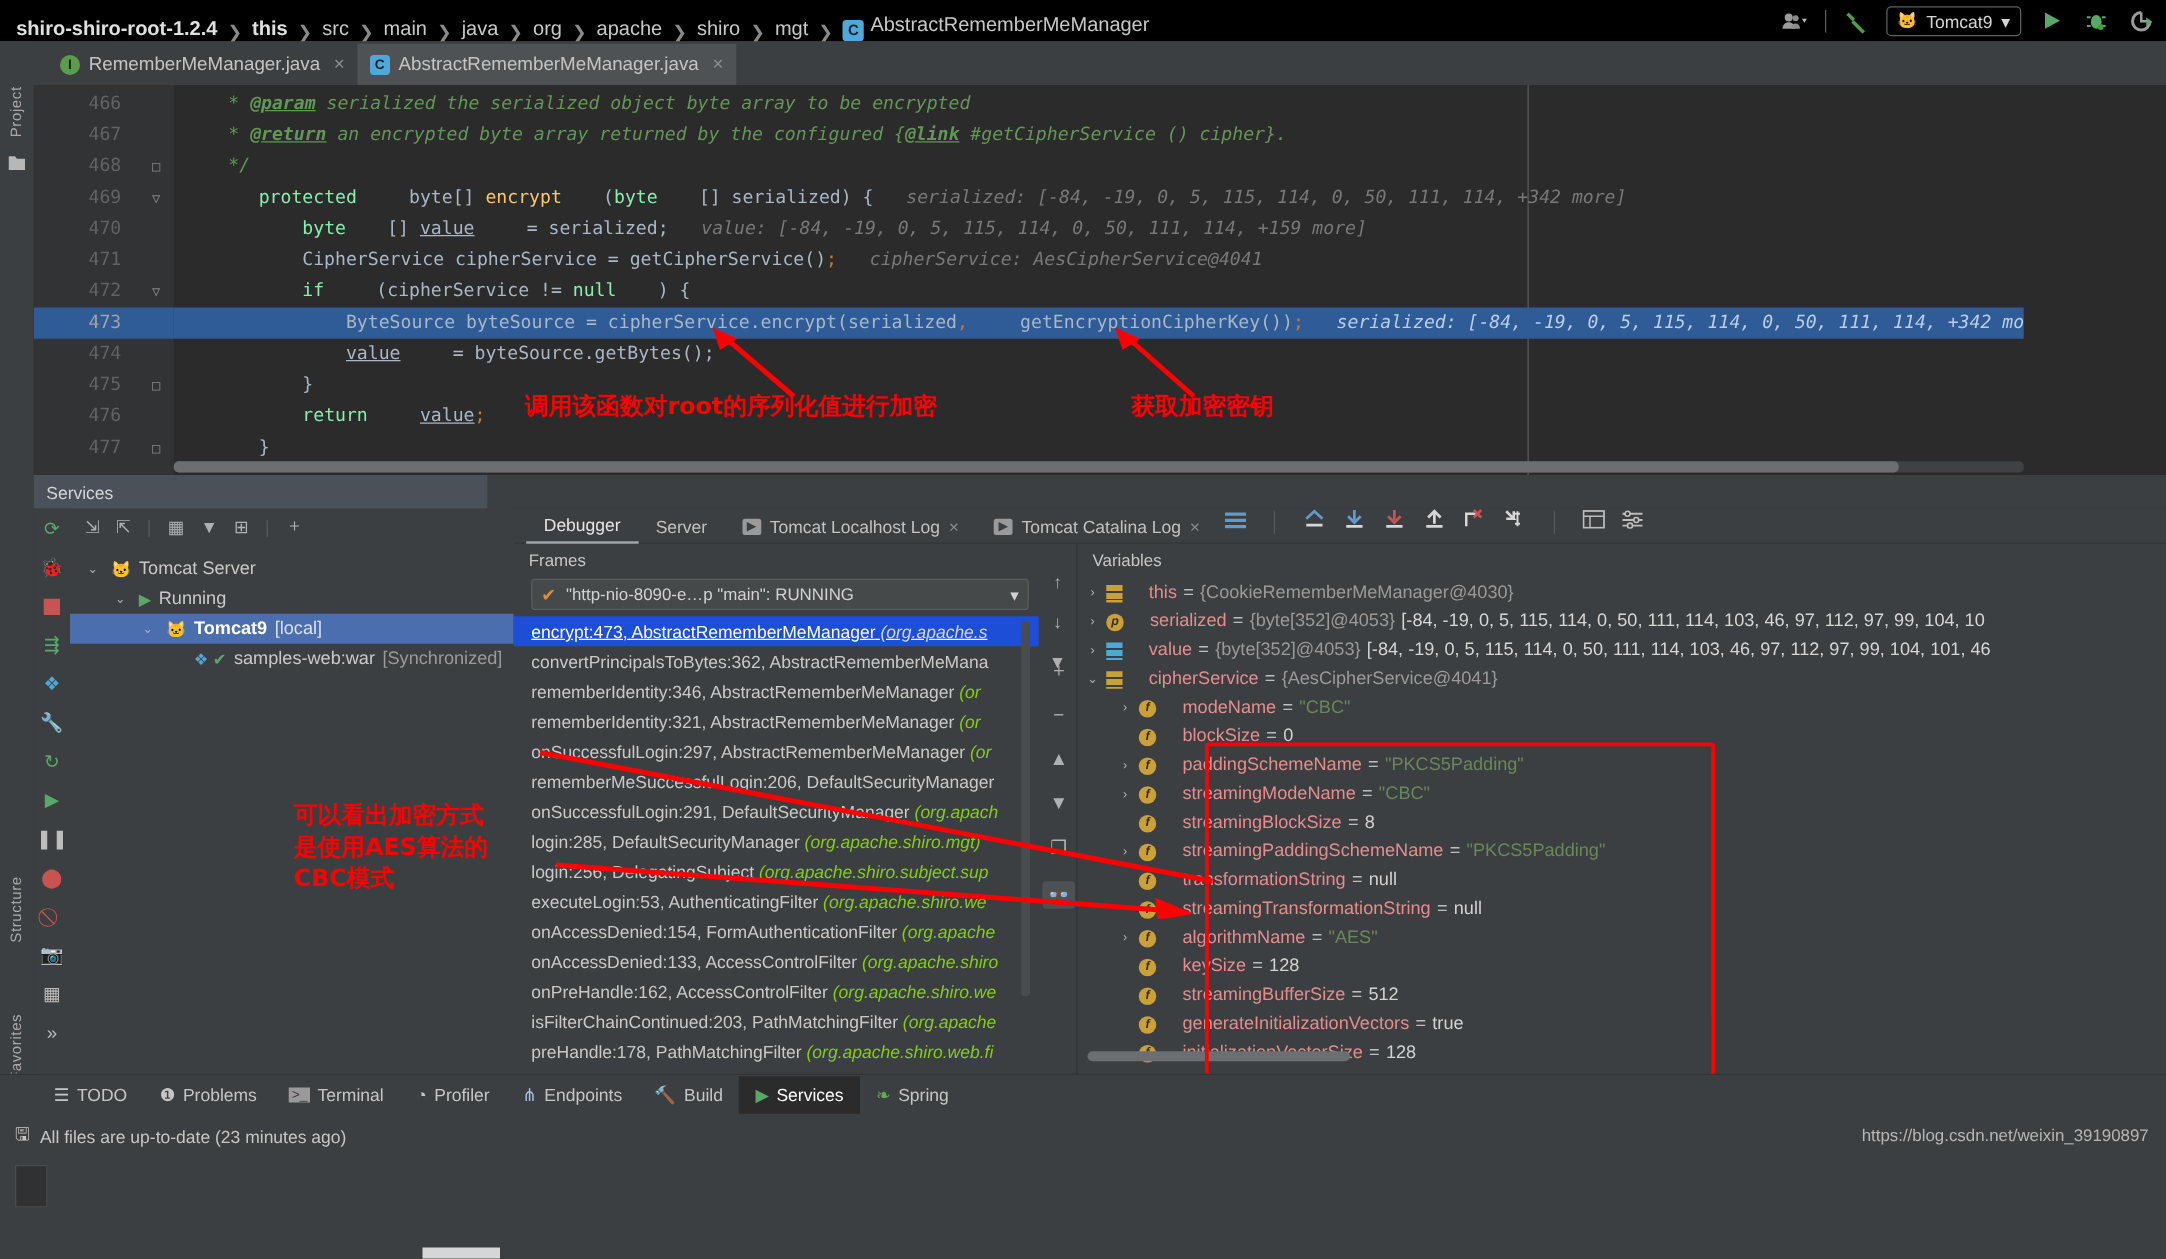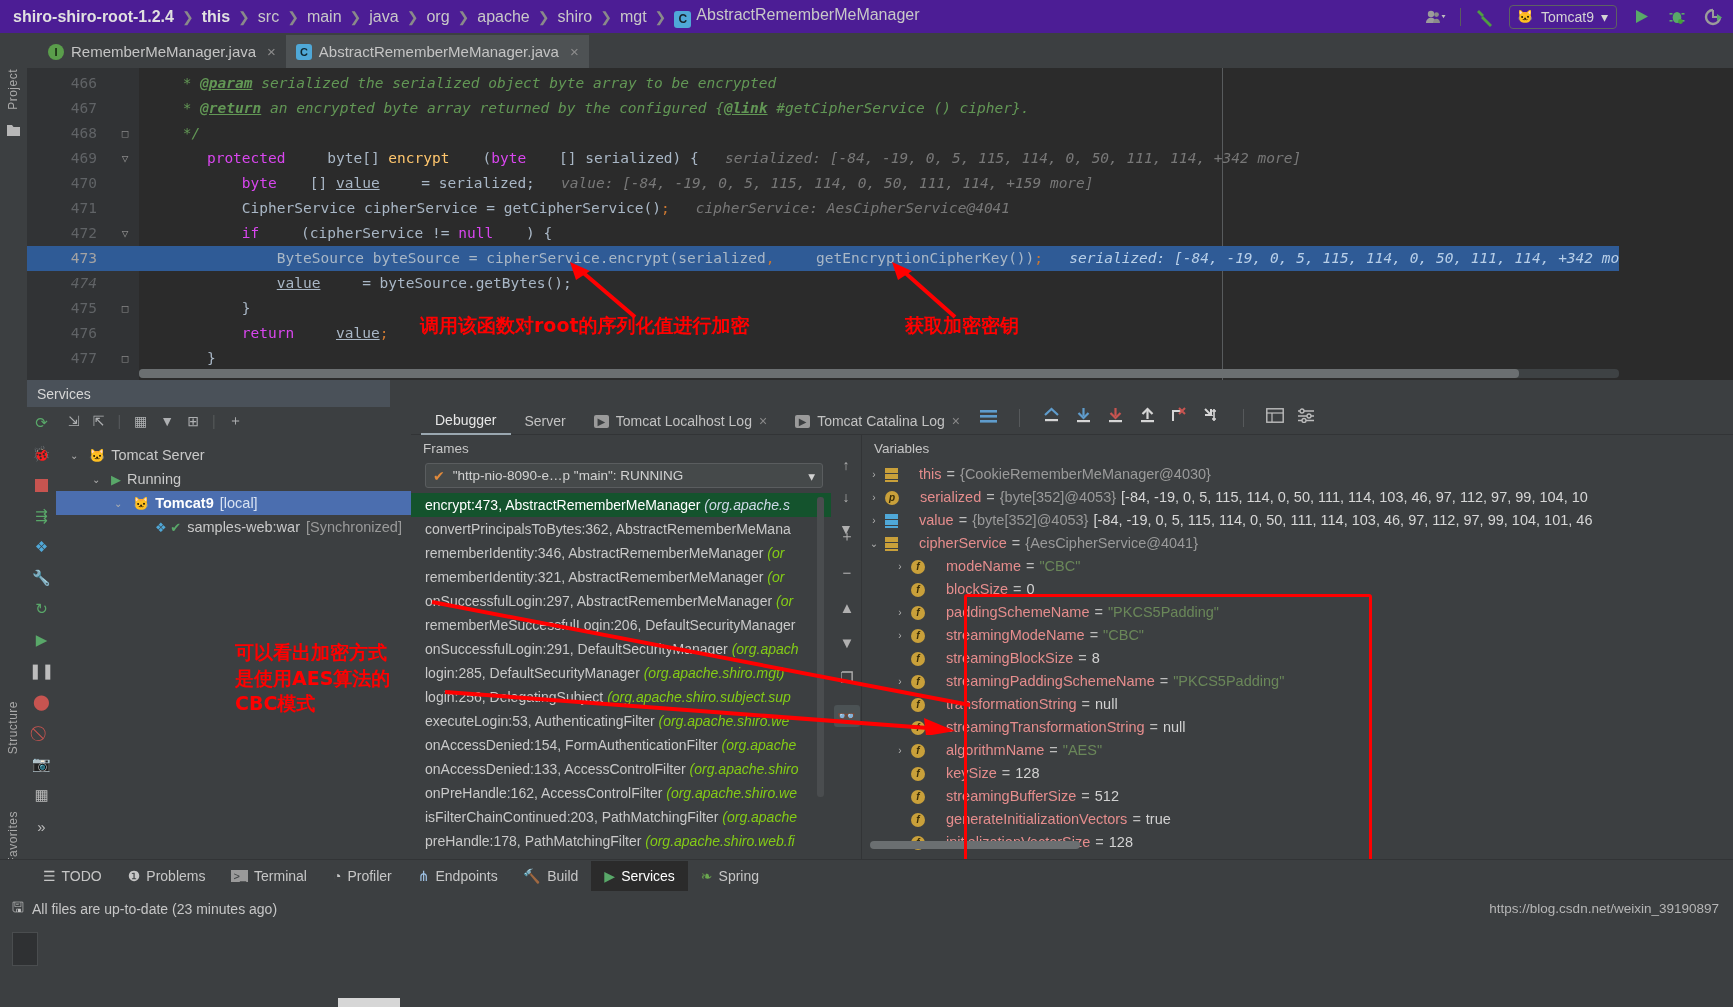--- a/index.html
+++ b/index.html
@@ -7,21 +7,21 @@
     width:1733px; height:1007px; overflow:hidden;
     background:#3c3f41;
     font-family:"Liberation Sans", sans-serif;
     color:#bbbbbb;
   }
   .app{ position:relative; width:1733px; height:1007px; }
 
   
   .topbar{
     position:absolute; left:0; top:0; width:1733px; height:33px;
-    background:#4c1d95; display:flex; align-items:center;
+    background:#000000; display:flex; align-items:flex-end;
     padding-left:12px; font-size:16px; color:#c8c8c8;
   }
   .crumb{ padding:0 1px; white-space:nowrap; }
   .crumb.bold{ font-weight:bold; color:#e0e0e0; }
   .crumb.sep{ color:#8a8a8a; padding:0 7px; font-size:14px; }
   .crumb-icon{
     display:inline-block; width:17px; height:17px; border-radius:3px;
     background:#4fa8d8; color:#18242c; font-size:12px; font-weight:bold;
     text-align:center; line-height:17px; margin-right:5px; vertical-align:-3px;
   }
@@ -81,21 +81,21 @@
     color:#606366; font-family:"DejaVu Sans Mono", monospace; font-size:14.5px;
     height:25px; line-height:25px;
   }
   .lnum.cur{ color:#a4a3a3; }
   .fold{ position:absolute; left:92px; width:12px; text-align:center;
     color:#888; font-size:11px; height:25px; line-height:25px; }
   .hl-row{ position:absolute; left:0; right:0; height:25px; background:#2f5b96; }
   .sel-band{ position:absolute; left:0; width:112px; height:25px; background:#2f5b96; }
   .cmt{ color:#629755; font-style:italic; }
   .tag{ color:#629755; font-style:italic; font-weight:bold; text-decoration:underline; }
-  .kw{ color:#d946ef;text-align:center; }
+  .kw{ color:#86efac;text-align:center; }
   .typ{ color:#a9b7c6;margin-left:33px; }
   .fn{ color:#ffc66d; }
   .var-u{ color:#a9b7c6; text-decoration:underline; }
   .hint{ color:#787878; font-style:italic; }
   .hint-on-blue{ color:#b8cfe8; font-style:italic; }
   .punct{ color:#cc7832; }
   .editor-rightmargin{ position:absolute; left:1195px; top:0; width:1px; height:312px; background:#585b5d; }
   .hscroll{
     position:absolute; left:112px; bottom:2px; width:1480px; height:9px;
     background:#3e4244; border-radius:4px;
@@ -170,21 +170,21 @@
   .panel-cap{ height:26px; display:flex; align-items:center; padding-left:12px;
     font-size:13.5px; color:#c6c6c6; }
   .thread-sel{
     margin:2px 8px 0 14px; height:25px; border:1px solid #5a5d5f; border-radius:3px;
     background:#45494a; display:flex; align-items:center; gap:8px; padding:0 7px;
     font-size:13.5px; color:#d2d2d2; white-space:nowrap;
   }
   .frames-list{ margin-top:5px; font-size:14px; }
   .frow{ height:24px; line-height:24px; padding-left:14px; white-space:nowrap;
     color:#c9c9c9; overflow:hidden; }
-  .frow.sel{ background:#14532d; color:#ffffff; }
+  .frow.sel{ background:#1d4ed8; color:#ffffff;text-decoration:underline; }
   .pkg{ color:#84cc16; font-style:italic; }
   .frow.sel .pkg{ color:#cfd9e8; }
 
   .frames-scrollbar{ position:absolute; left:406px; top:90px; width:7px; height:300px;
     background:#4a4d4f; border-radius:3px; }
 
   .frames-actions{
     position:absolute; left:420px; top:50px; width:30px;
     display:flex; flex-direction:column; align-items:center; gap:16px;
     color:#b0b0b0; font-size:14px;
@@ -339,21 +339,21 @@
     <div class="editor-rightmargin"></div>
     <div id="code-lines" style="position: absolute; left: 112px; top: 3px;">
         <div class="cline"><span class="lnum" style="left: -112px;">466</span><span style="position: relative;"><span class="cmt">     * </span><span class="tag">@param</span><span class="cmt"> serialized the serialized object byte array to be encrypted</span></span></div>
         <div class="cline"><span class="lnum" style="left: -112px;">467</span><span style="position: relative;"><span class="cmt">     * </span><span class="tag">@return</span><span class="cmt"> an encrypted byte array returned by the configured {</span><span class="tag">@link</span><span class="cmt"> #getCipherService () cipher}.</span></span></div>
         <div class="cline"><span class="lnum" style="left: -112px;">468</span><span class="fold" style="left: -20px;">□</span><span style="position: relative;"><span class="cmt">     */</span></span></div>
         <div class="cline"><span class="lnum" style="left: -112px;">469</span><span class="fold" style="left: -20px;">▽</span><span style="position: relative;"><span class="typ">    </span><span class="kw">protected</span><span class="typ"> byte[] </span><span class="fn">encrypt</span><span class="typ">(</span><span class="kw">byte</span><span class="typ">[] serialized) {</span><span class="hint">   serialized: [-84, -19, 0, 5, 115, 114, 0, 50, 111, 114, +342 more]</span></span></div>
         <div class="cline"><span class="lnum" style="left: -112px;">470</span><span style="position: relative;"><span class="typ">        </span><span class="kw">byte</span><span class="typ">[] </span><span class="var-u">value</span><span class="typ"> = serialized;</span><span class="hint">   value: [-84, -19, 0, 5, 115, 114, 0, 50, 111, 114, +159 more]</span></span></div>
         <div class="cline"><span class="lnum" style="left: -112px;">471</span><span style="position: relative;"><span class="typ">        CipherService cipherService = getCipherService()</span><span class="punct">;</span><span class="hint">   cipherService: AesCipherService@4041</span></span></div>
         <div class="cline"><span class="lnum" style="left: -112px;">472</span><span class="fold" style="left: -20px;">▽</span><span style="position: relative;"><span class="typ">        </span><span class="kw">if</span><span class="typ"> (cipherService != </span><span class="kw">null</span><span class="typ">) {</span></span></div>
         <div class="cline"><div class="hl-row"></div><div class="sel-band" style="left: -112px;"></div><span class="lnum cur" style="left: -112px;">473</span><span style="position: relative;"><span class="typ">            ByteSource byteSource = cipherService.encrypt(serialized</span><span class="punct">,</span><span class="typ"> getEncryptionCipherKey())</span><span class="punct">;</span><span class="hint-on-blue">   serialized: [-84, -19, 0, 5, 115, 114, 0, 50, 111, 114, +342 mo</span></span></div>
-        <div class="cline"><span class="lnum" style="left: -112px; font-style: italic;">474</span><span style="position: relative;"><span class="typ">            </span><span class="var-u">value</span><span class="typ"> = byteSource.getBytes();</span></span></div>
+        <div class="cline"><span class="lnum" style="left: -112px;">474</span><span style="position: relative;"><span class="typ">            </span><span class="var-u">value</span><span class="typ"> = byteSource.getBytes();</span></span></div>
         <div class="cline"><span class="lnum" style="left: -112px;">475</span><span class="fold" style="left: -20px;">□</span><span style="position: relative;"><span class="typ">        }</span></span></div>
         <div class="cline"><span class="lnum" style="left: -112px;">476</span><span style="position: relative;"><span class="typ">        </span><span class="kw">return</span><span class="typ"> </span><span class="var-u">value</span><span class="punct">;</span></span></div>
         <div class="cline"><span class="lnum" style="left: -112px;">477</span><span class="fold" style="left: -20px;">□</span><span style="position: relative;"><span class="typ">    }</span></span></div>
       </div>
     <div class="hscroll">
         <i></i>
       </div>
   </div>
 
   <svg class="arrow-svg" style="left:560px; top:262px;" width="130" height="60">

